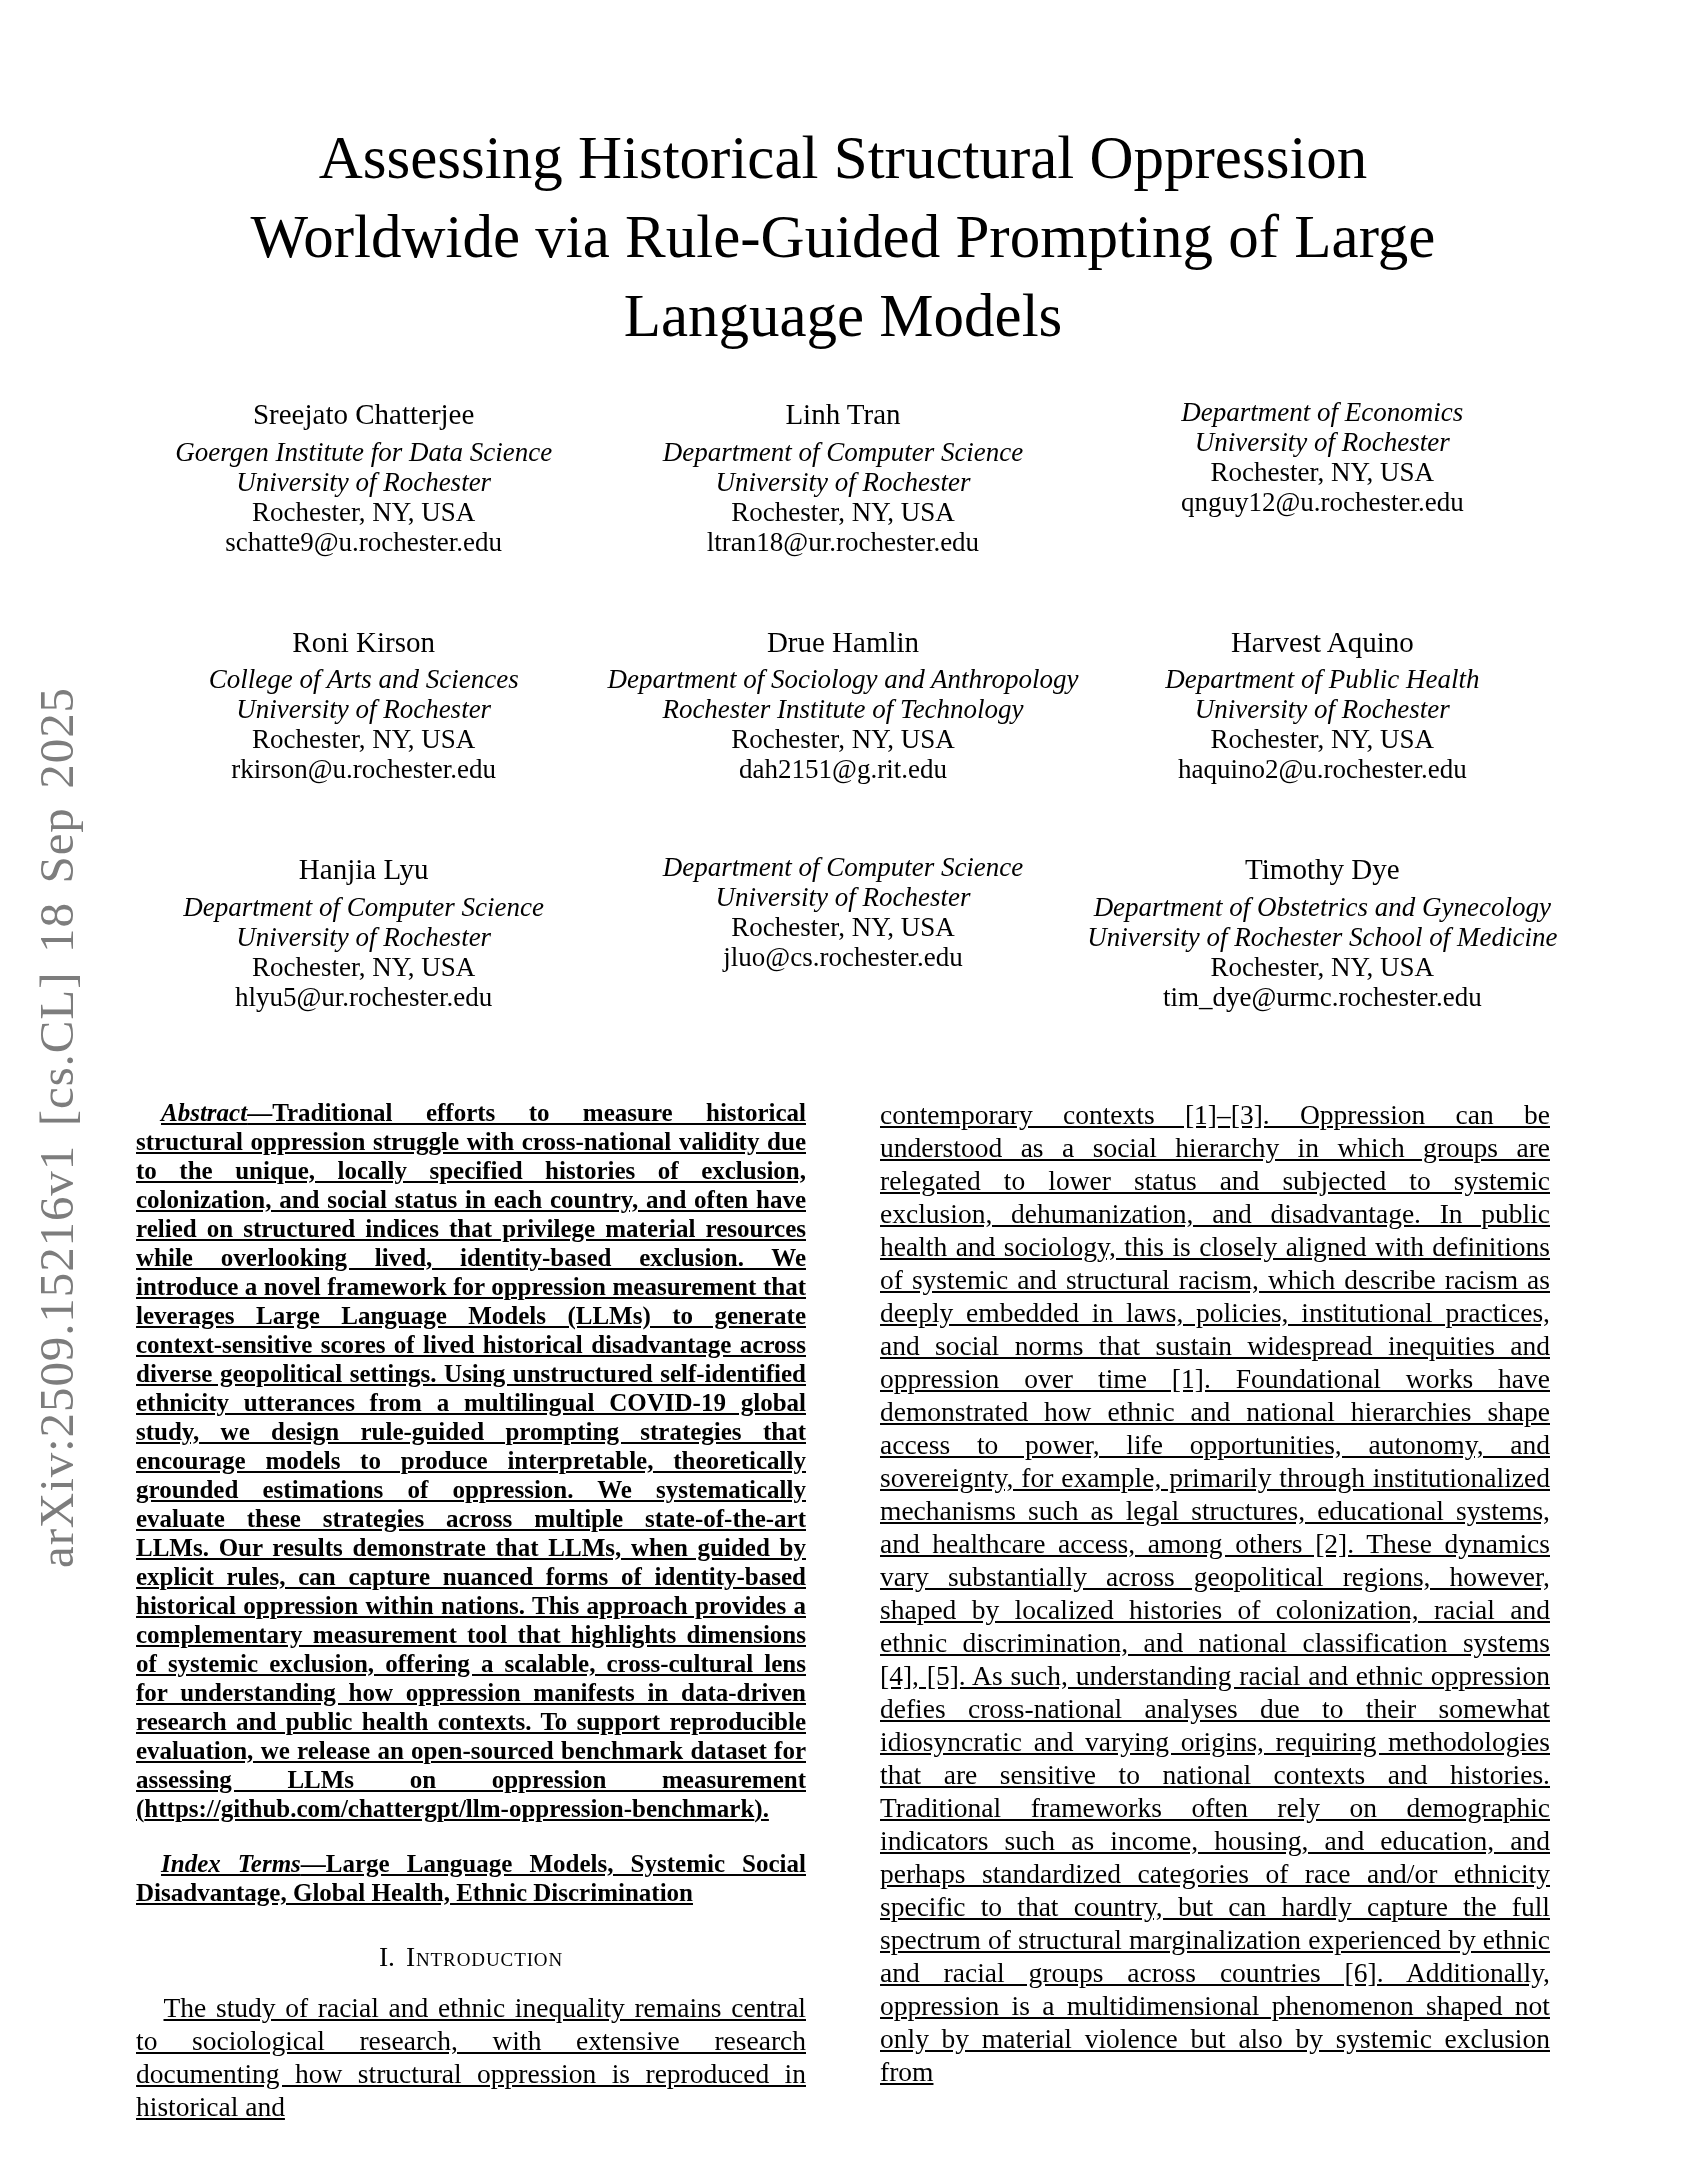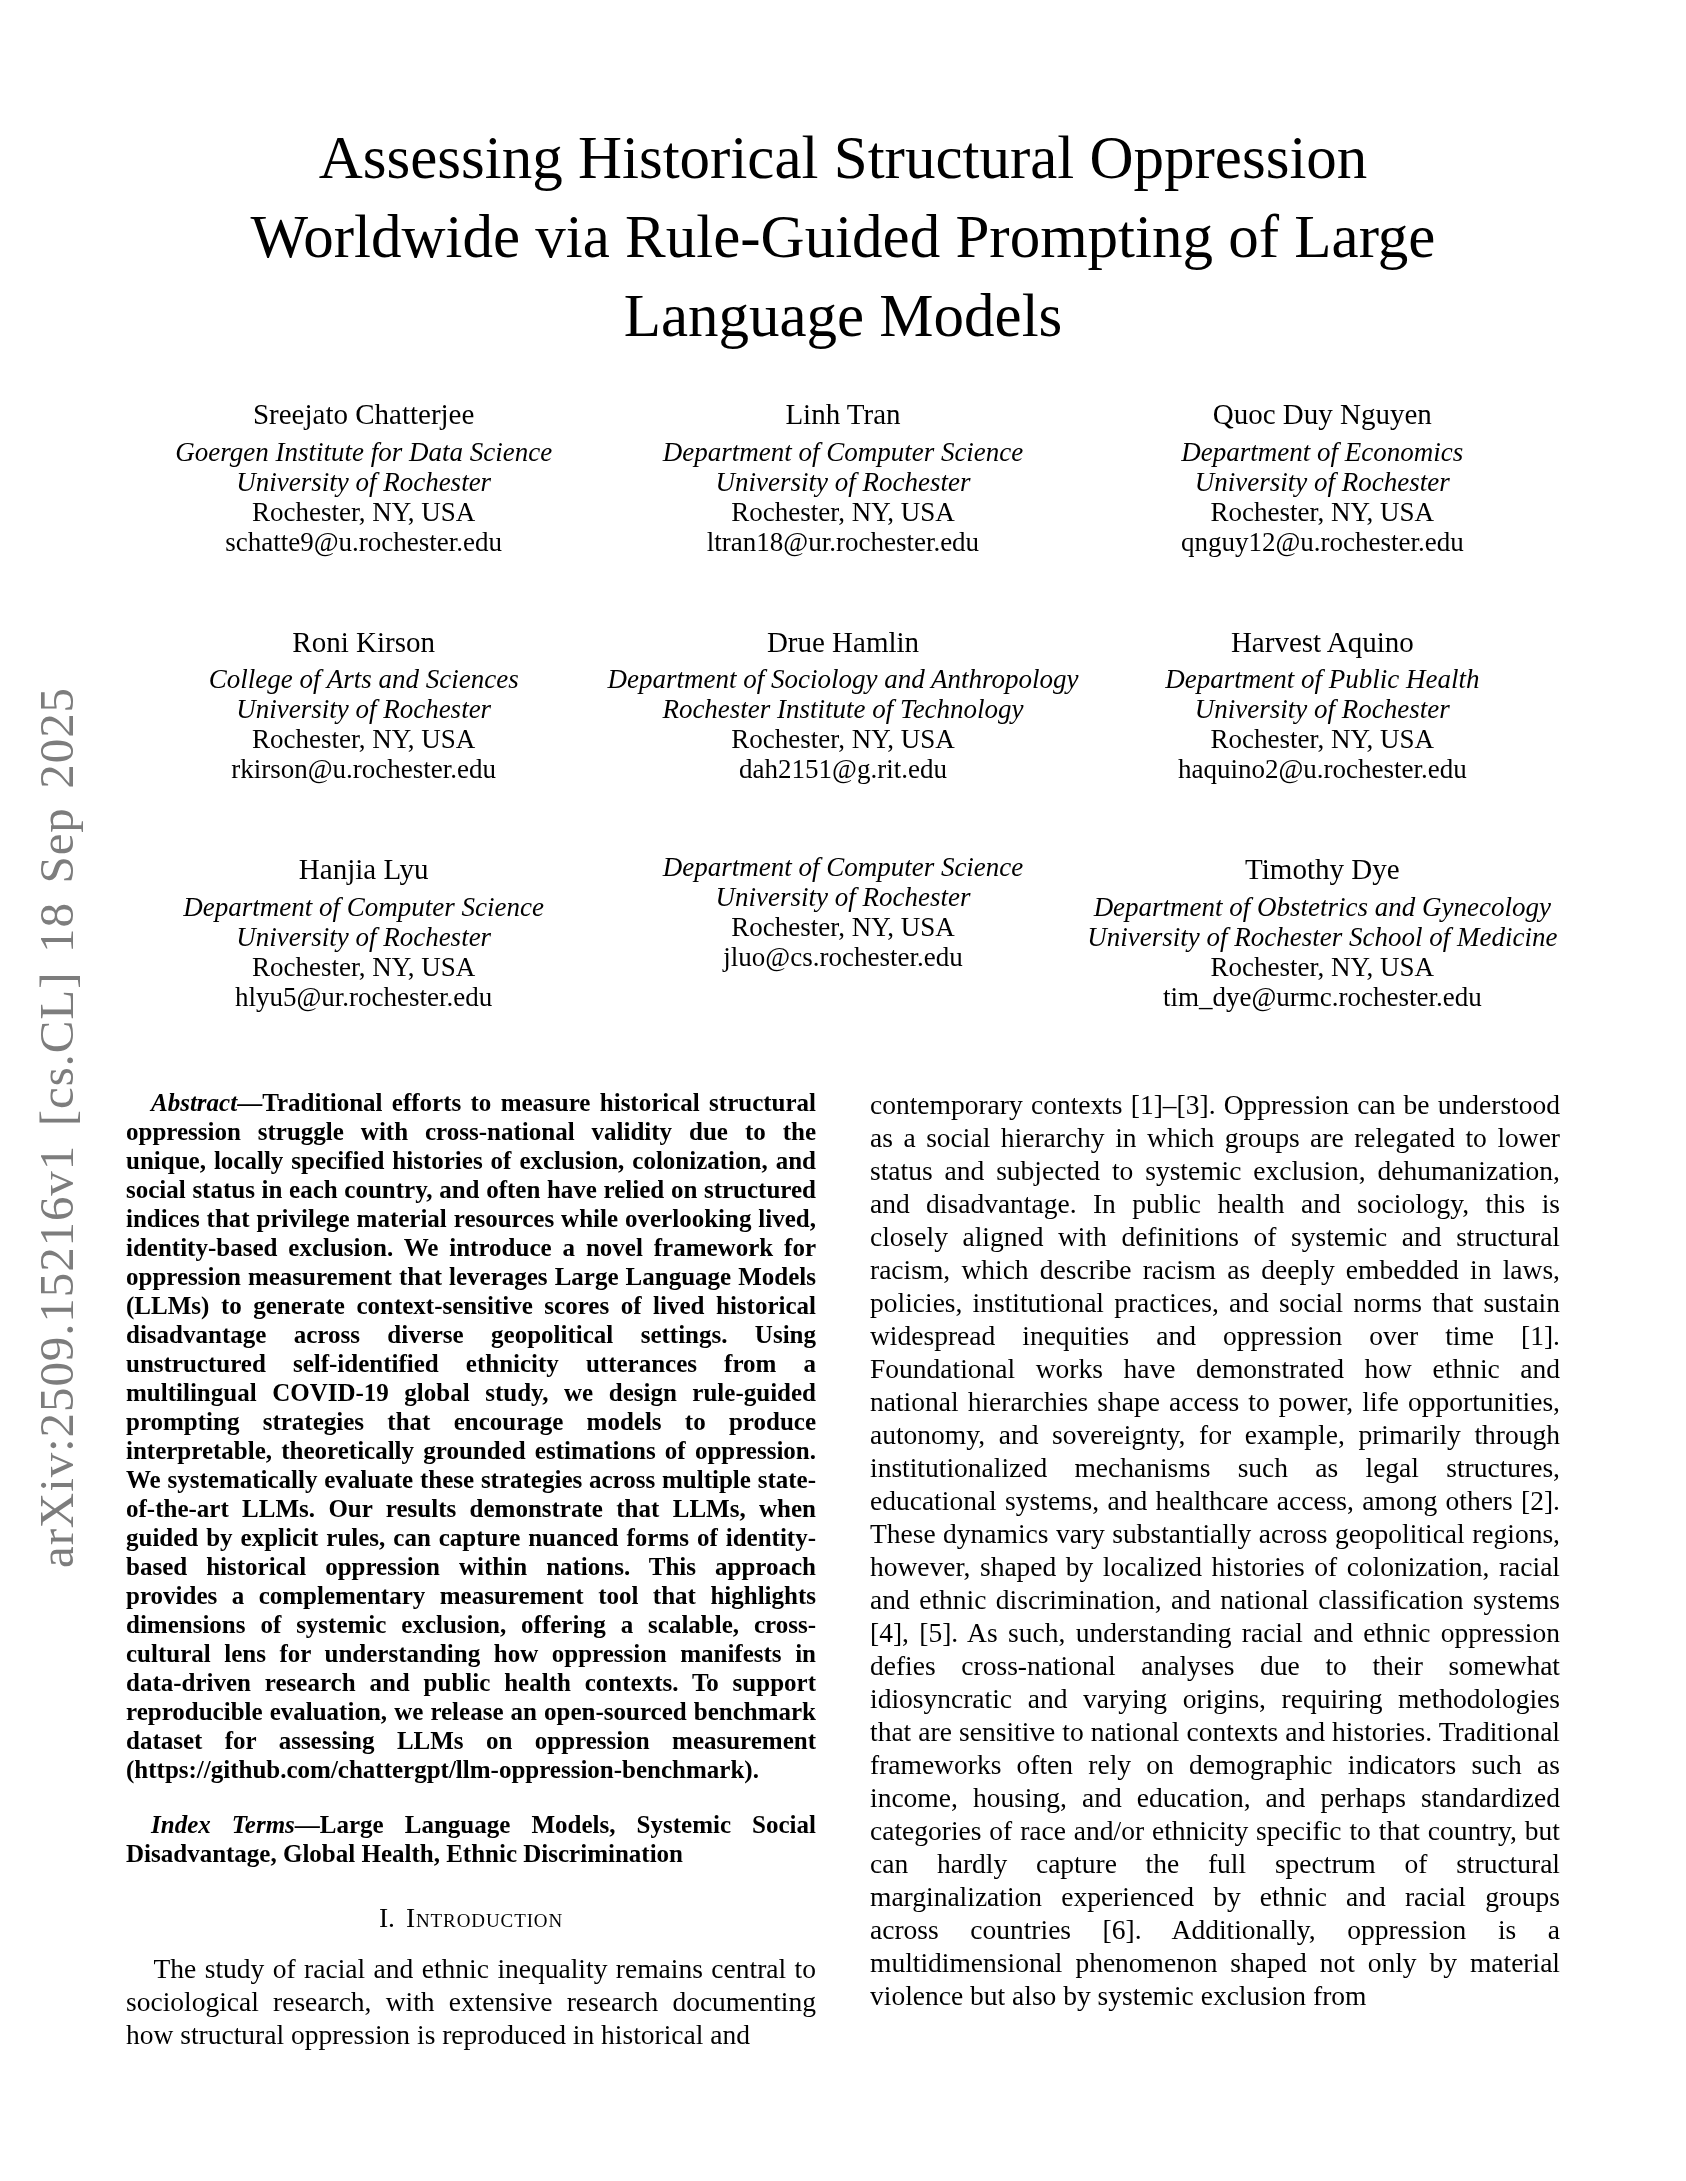--- a/index.html
+++ b/index.html
@@ -72,21 +72,21 @@
   .body-cols {
     position: absolute;
     top: 1086px;
     left: 124px;
     width: 1438px;
     display: flex;
     gap: 50px;
   }
   .col { width: 694px; }
 
-  p { margin: 2px; }
+  p { margin: 12px; text-decoration: underline; }
   .abstract, .index-terms {
     font-weight: bold;
     font-size: 25px;
     line-height: 29px;
     text-align: justify;
     hyphens: auto;
   }
   .abstract { text-indent: 25px; }
   .index-terms { text-indent: 25px; margin-top: 26px; }
   .lead-label { font-style: italic; }
@@ -133,21 +133,20 @@
 
     <div class="author-block">
       <div class="name">Linh Tran</div>
       <div class="affil">Department of Computer Science</div>
       <div class="affil">University of Rochester</div>
       <div class="plain">Rochester, NY, USA</div>
       <div class="plain">ltran18@ur.rochester.edu</div>
     </div>
 
     <div class="author-block">
-      <div class="name">Quoc Duy Nguyen</div>
       <div class="affil">Department of Economics</div>
       <div class="affil">University of Rochester</div>
       <div class="plain">Rochester, NY, USA</div>
       <div class="plain">qnguy12@u.rochester.edu</div>
     </div>
 
     <div class="author-block">
       <div class="name">Roni Kirson</div>
       <div class="affil">College of Arts and Sciences</div>
       <div class="affil">University of Rochester</div>

